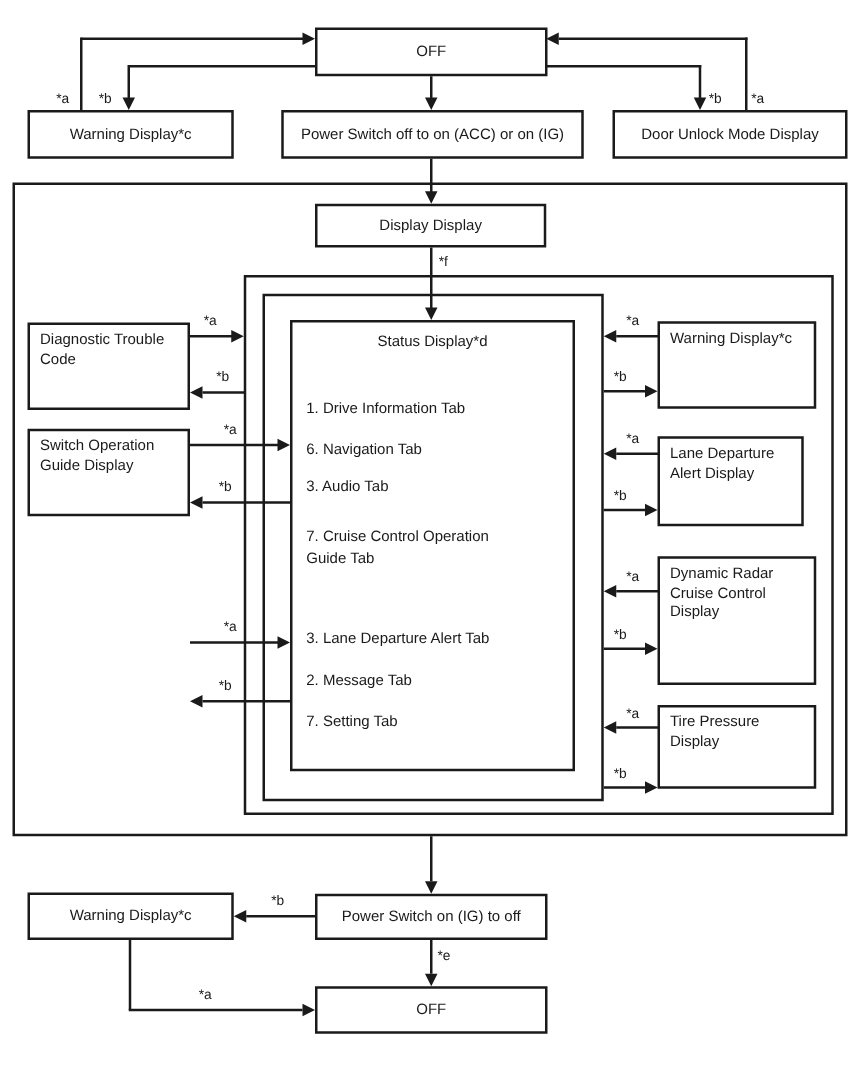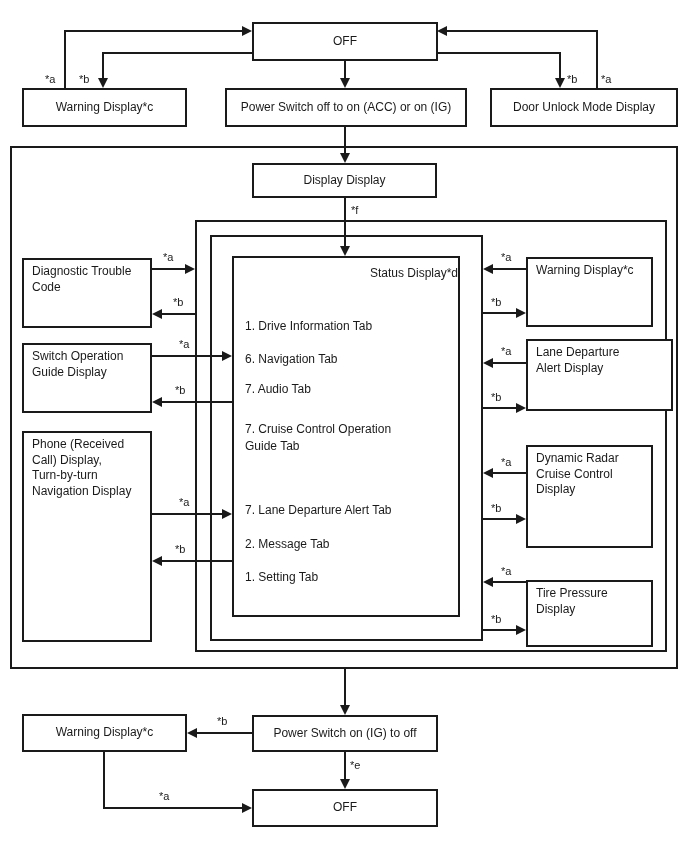--- a/index.html
+++ b/index.html
@@ -12,21 +12,21 @@
   .pre{white-space:pre-line;}
   .frame{position:absolute;box-sizing:border-box;border:2px solid #1a1a1a;background:transparent;}
   .hline,.vline{position:absolute;background:#1a1a1a;}
   .hline{height:2px;}
   .vline{width:2px;}
   .ah{position:absolute;width:0;height:0;}
   .ah.r{border-top:5px solid transparent;border-bottom:5px solid transparent;border-left:10px solid #1a1a1a;}
   .ah.l{border-top:5px solid transparent;border-bottom:5px solid transparent;border-right:10px solid #1a1a1a;}
   .ah.d{border-left:5px solid transparent;border-right:5px solid transparent;border-top:10px solid #1a1a1a;}
   .lbl{position:absolute;font-size:11px;line-height:1.1;background:#ffffff;padding:0 1px;}
-  .status-title{position:absolute;left:0;top:8px;width:100%;text-align:right;font-size:12px;}
+  .status-title{position:absolute;left:0;top:8px;width:100%;text-align:center;font-size:12px;}
   .status-item{position:absolute;left:11px;max-width:182px;font-size:12px;line-height:1.4;margin-top:12px;}
 </style>
 </head>
 <body>
 
 <div class="stage">
 
   <div class="frame" style="left:10px;top:146px;width:668px;height:523px"></div>
   <div class="frame" style="left:195px;top:220px;width:472px;height:432px"></div>
   <div class="frame" style="left:210px;top:235px;width:273px;height:406px"></div>
@@ -34,44 +34,40 @@
   <div class="box center" style="left:252px;top:22px;width:186px;height:39px">OFF</div>
   <div class="box center" style="left:22px;top:88px;width:165px;height:39px">Warning Display*c</div>
   <div class="box center" style="left:490px;top:88px;width:188px;height:39px">Door Unlock Mode Display</div>
   <div class="box center" style="left:225px;top:88px;width:242px;height:39px">Power Switch off to on (ACC) or on (IG)</div>
   <div class="box center" style="left:252px;top:163px;width:185px;height:35px">Display Display</div>
 
   <div class="box" style="left:232px;top:256px;width:228px;height:361px">
     <div class="status-title">Status Display*d</div>
     <div class="status-item pre" style="top:48px">1. Drive Information Tab</div>
     <div class="status-item pre" style="top:81px">6. Navigation Tab</div>
-    <div class="status-item pre" style="top:111px">7. Audio Tab</div>
+    <div class="status-item pre" style="top:111px">3. Audio Tab</div>
     <div class="status-item pre" style="top:151px">7. Cruise Control Operation
 Guide Tab</div>
-    <div class="status-item pre" style="top:232px">7. Lane Departure Alert Tab</div>
+    <div class="status-item pre" style="top:232px">3. Lane Departure Alert Tab</div>
     <div class="status-item pre" style="top:266px">2. Message Tab</div>
-    <div class="status-item pre" style="top:299px">1. Setting Tab</div>
+    <div class="status-item pre" style="top:299px">7. Setting Tab</div>
   </div>
 
   <div class="box tl pre" style="left:22px;top:343px;width:130px;height:70px">Switch Operation
 Guide Display</div>
   <div class="box tl pre" style="left:22px;top:258px;width:130px;height:70px">Diagnostic Trouble
 Code</div>
-  <div class="box tl pre" style="left:22px;top:431px;width:130px;height:211px">Phone (Received
-Call) Display,
-Turn-by-turn
-Navigation Display</div>
 
   <div class="box tl pre" style="left:526px;top:257px;width:127px;height:70px">Warning Display*c</div>
-  <div class="box tl pre" style="left:526px;top:339px;width:147px;height:72px">Lane Departure
+  <div class="box tl pre" style="left:526px;top:349px;width:117px;height:72px">Lane Departure
 Alert Display</div>
   <div class="box tl pre" style="left:526px;top:445px;width:127px;height:103px">Dynamic Radar
 Cruise Control
 Display</div>
-  <div class="box tl pre" style="left:526px;top:580px;width:127px;height:67px">Tire Pressure
+  <div class="box tl pre" style="left:526px;top:564px;width:127px;height:67px">Tire Pressure
 Display</div>
 
   <div class="box center" style="left:22px;top:714px;width:165px;height:38px">Warning Display*c</div>
   <div class="box center" style="left:252px;top:715px;width:186px;height:37px">Power Switch on (IG) to off</div>
   <div class="box center" style="left:252px;top:789px;width:186px;height:38px">OFF</div>
 
   <div class="hline" style="left:65px;top:30px;width:178px"></div>
   <div class="ah r" style="left:242px;top:26px"></div>
   <div class="vline" style="left:64px;top:30px;height:58px"></div>
   <div class="hline" style="left:103px;top:52px;width:149px"></div>

